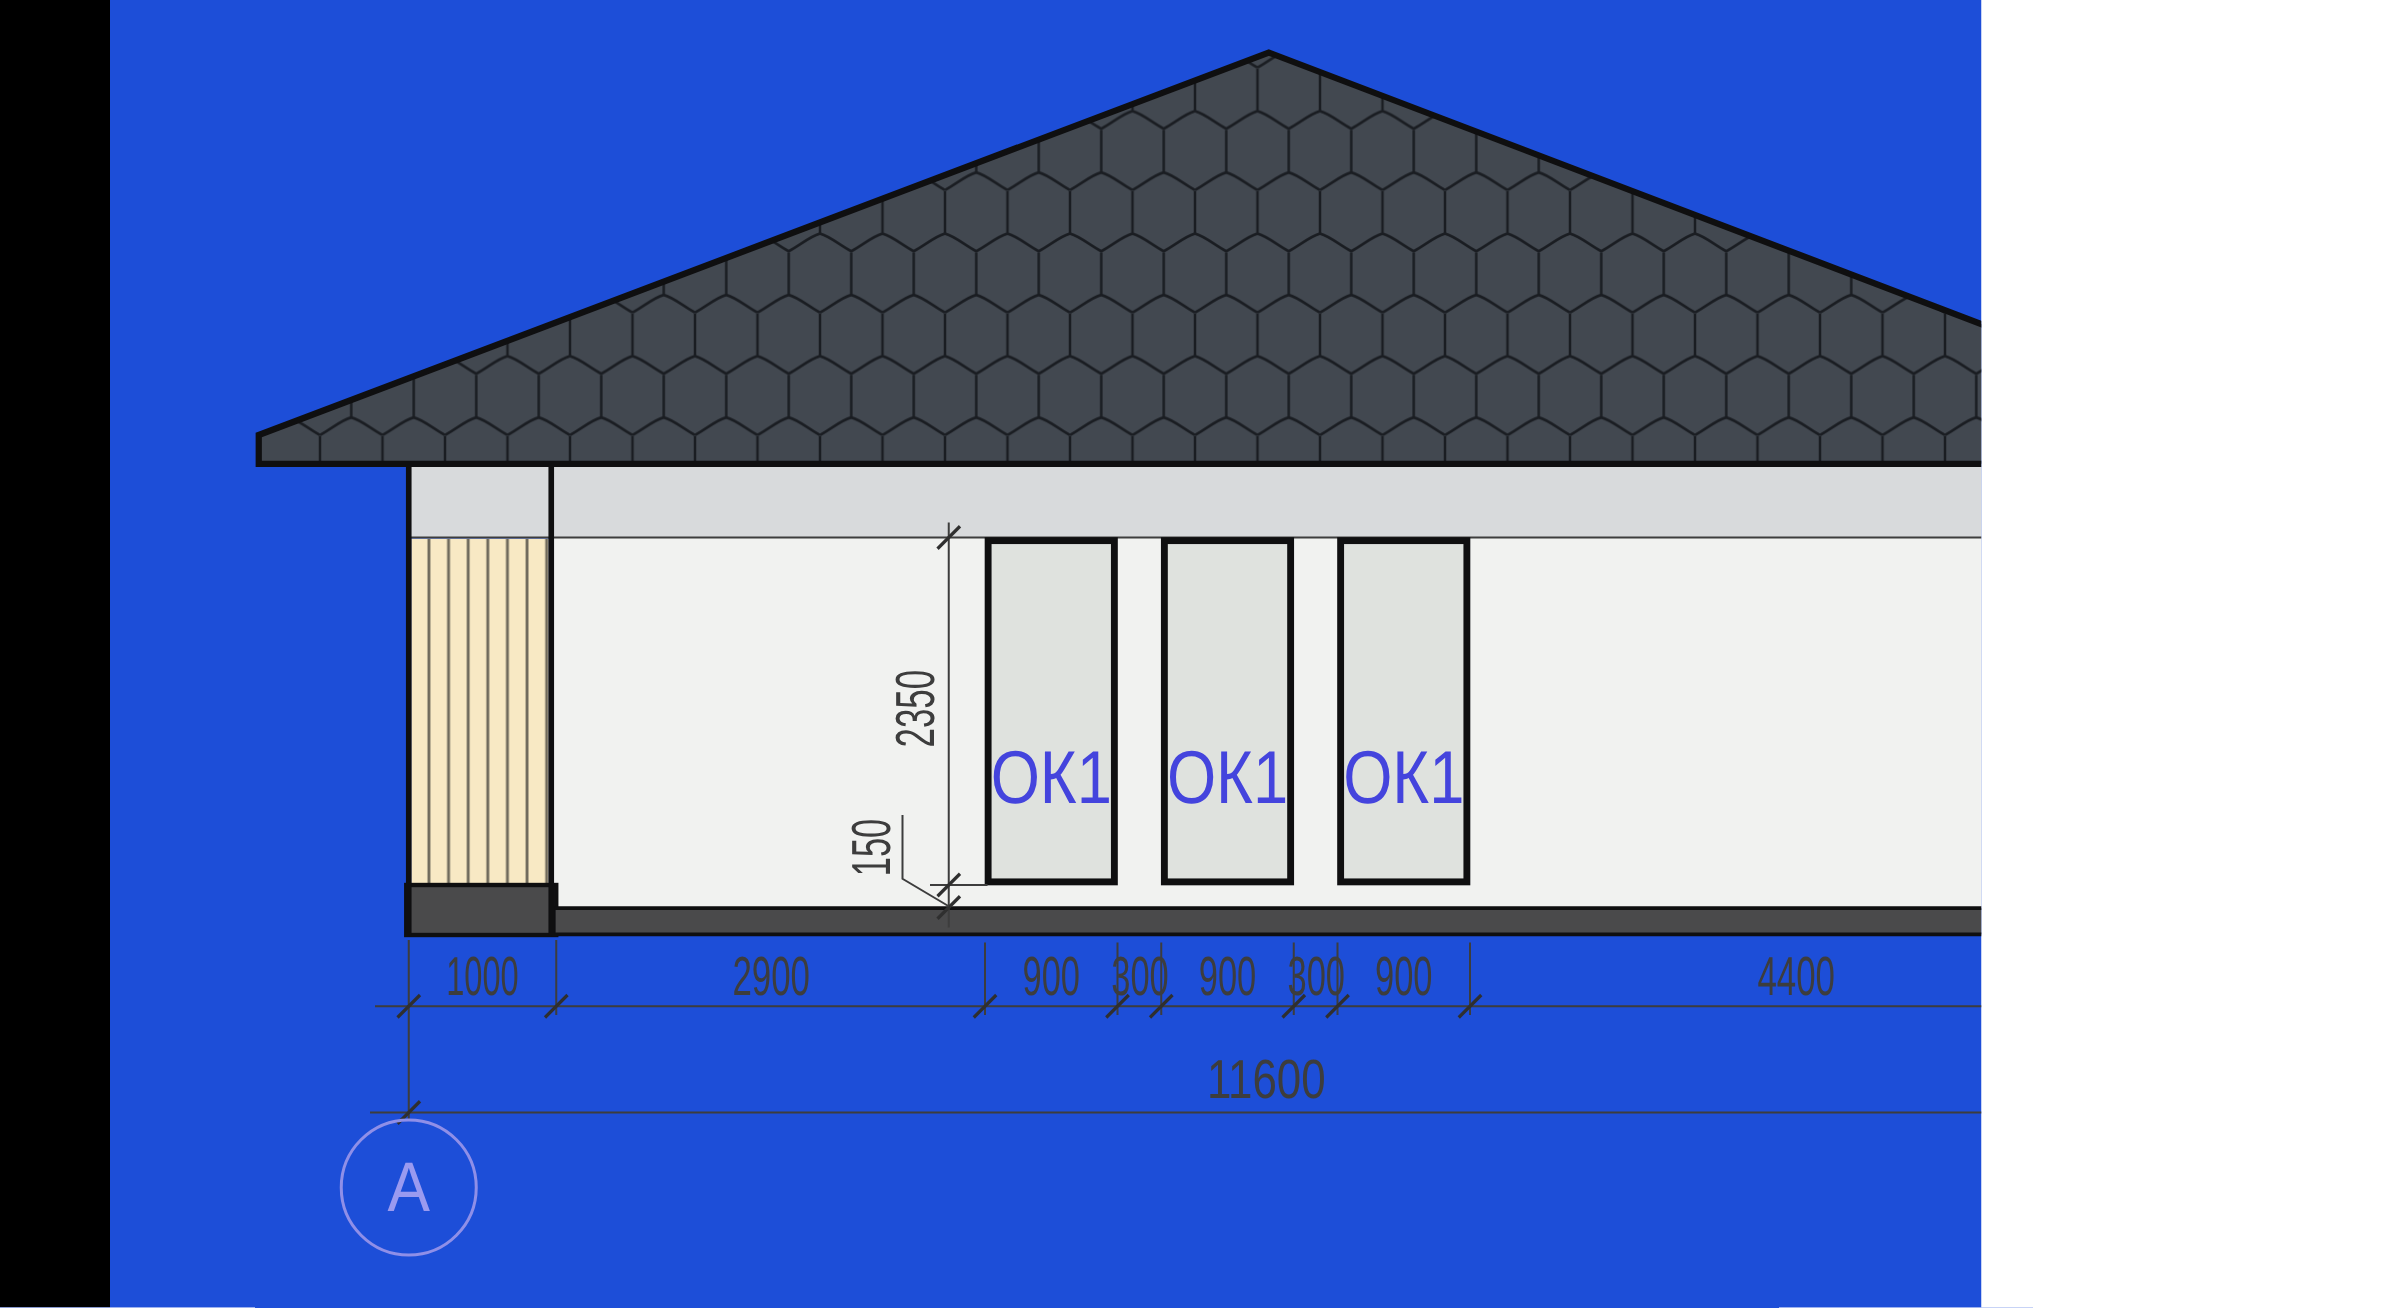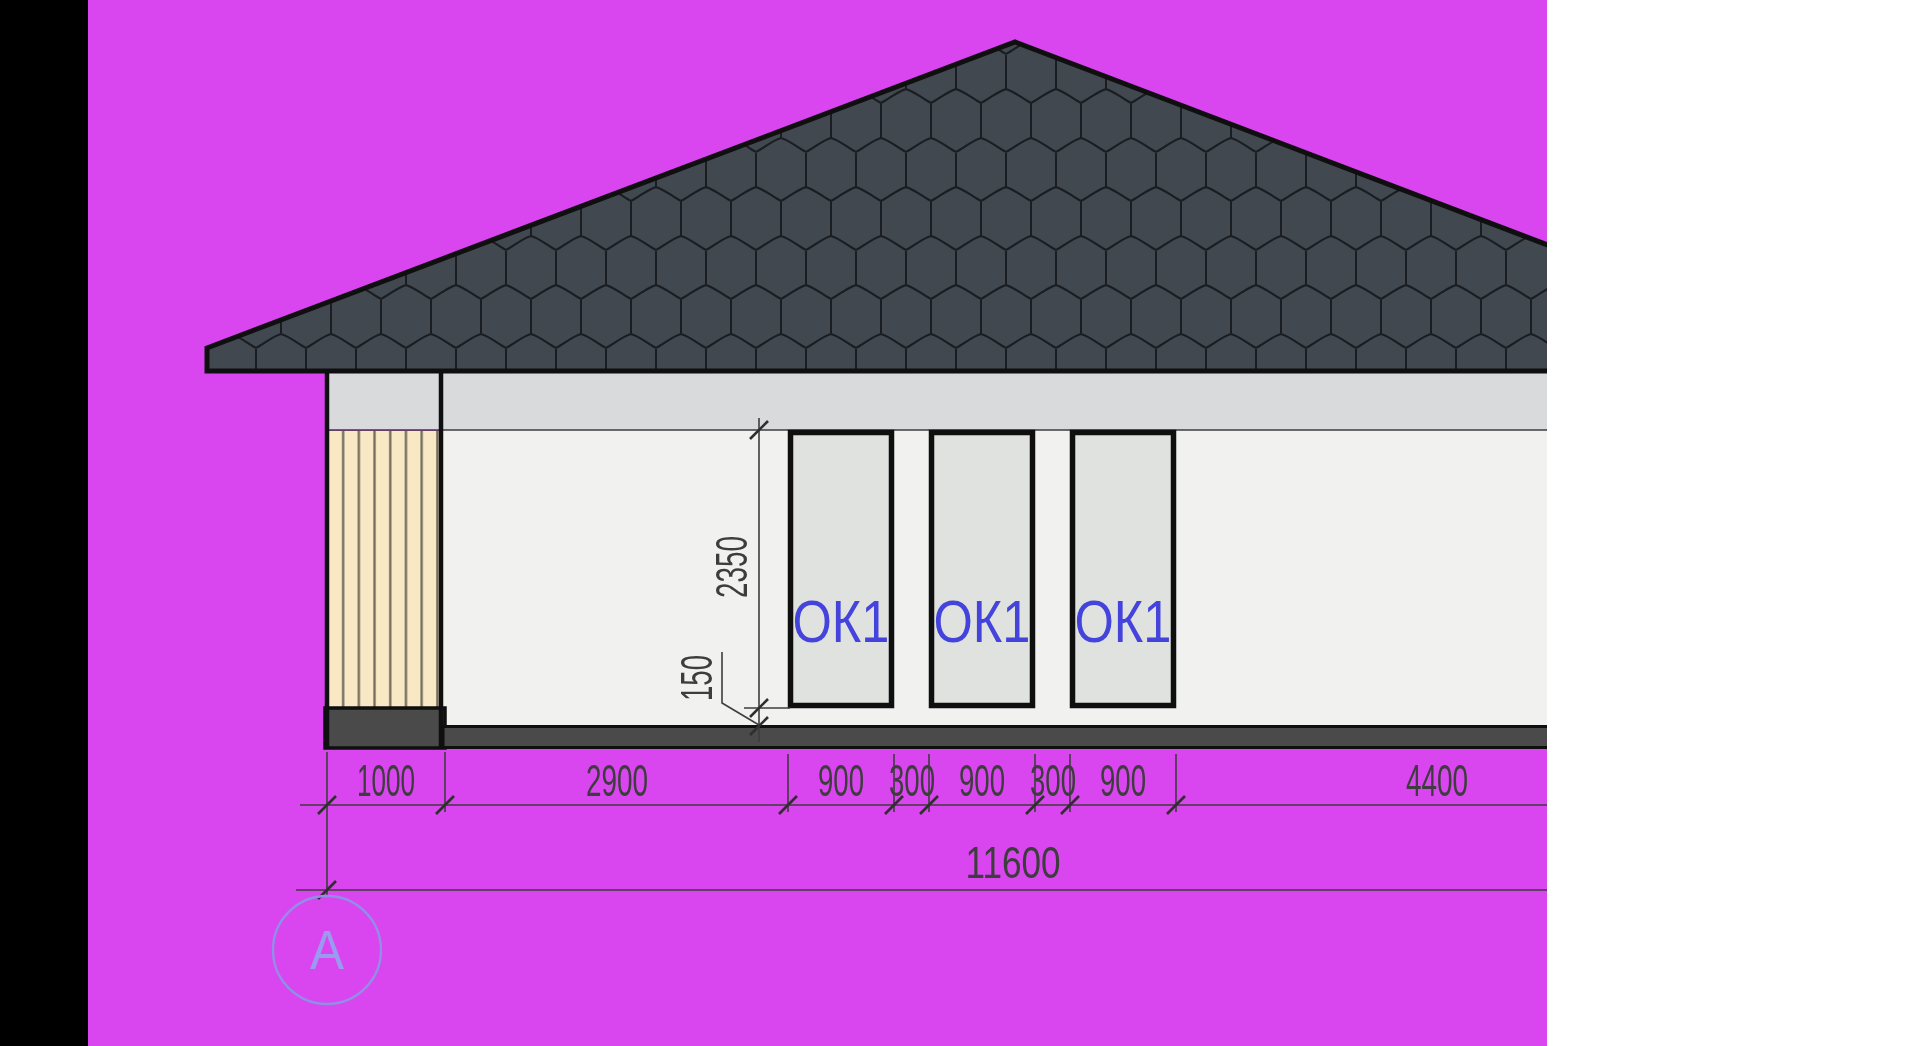--- a/index.html
+++ b/index.html
@@ -1,17 +1,17 @@
 <!DOCTYPE html>
 <html><head>
 <meta charset="utf-8">
 <style>
   html,body{margin:0;padding:0;background:#ffffff;}
-  #stage{position:relative;width:1547px;height:1046px;background:#d946ef;overflow:hidden;
-         font-family:"Liberation Sans", sans-serif;}
+  #stage{position:relative;width:1547px;height:1046px;background:#1d4ed8;overflow:hidden;
+         font-family:"Liberation Sans", sans-serif;padding-left:38px;}
   #sidebar{position:absolute;left:0;top:0;width:88px;height:1046px;background:#000000;}
   svg{position:absolute;left:0;top:0;}
   .dimtxt{fill:#3d3d3d;font-size:44px;font-family:"Liberation Sans",sans-serif;}
   .bluetxt{fill:#4444dd;font-size:60px;font-family:"Liberation Sans",sans-serif;}
   .axistxt{fill:#9a9af0;font-size:56px;font-family:"Liberation Sans",sans-serif;}
   .thin{stroke:#3d3d3d;stroke-width:1.6;fill:none;}
   .tick{stroke:#2f2f2f;stroke-width:2.6;}
   .outline{stroke:#0f0f10;fill:none;}
 </style>
 </head>

